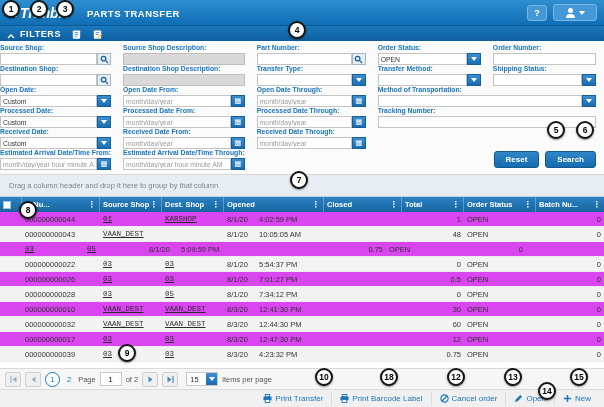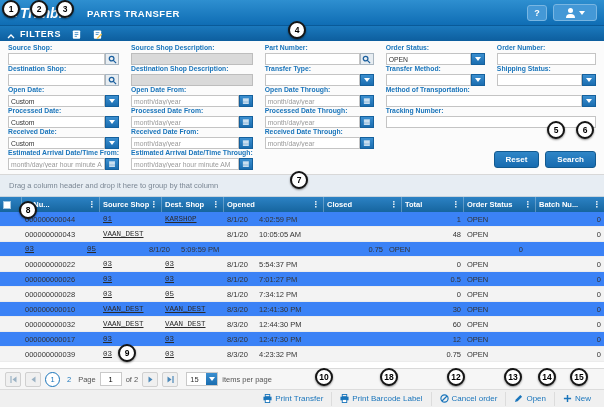--- a/index.html
+++ b/index.html
@@ -26,21 +26,21 @@
 
   
   .filters-bar { height:15px; flex:0 0 15px; background:linear-gradient(#1b79bd,#0d5e9e);
                  display:flex; align-items:center; padding:0 7px; gap:5px; }
   .filters-title { color:#fff; font-size:9px; font-weight:bold; letter-spacing:.6px; }
   .fbar-icon { background:none; border:none; padding:0; margin-left:5px; cursor:pointer; height:12px; }
 
   
   .filters-form { height:134px; flex:0 0 134px; position:relative; background:#fbfbfb; border-bottom:1px solid #d8d8d8; }
   .filter-grid { display:grid; grid-template-columns:repeat(5,1fr); column-gap:12px; grid-auto-rows:21px;
-                 padding:3px 8px 0 8px; align-content:start; }
+                 padding:3px 8px 0 0; align-content:start; }
   .field label { display:block; color:#1a75bb; font-size:6.8px; font-weight:bold; white-space:nowrap; line-height:8px; margin-bottom:1px; }
   .control { display:flex; height:12px; }
   .control input { flex:1; min-width:0; height:12px; border:1px solid #c4c4c4; font-size:6.8px; padding:0 2px; color:#333; background:#fff; font-family:inherit; }
   .control input::placeholder { color:#9a9a9a; }
   .control.disabled input { background:#d9d9d9; border-color:#bdbdbd; }
   .sel-text { flex:1; min-width:0; border:1px solid #c4c4c4; background:#fff; font-size:6.8px; padding:0 2px;
               display:flex; align-items:center; color:#333; overflow:hidden; white-space:nowrap; }
   .icon-btn { width:14px; height:12px; flex:0 0 14px; border:1px solid #15609c; background:linear-gradient(#3b8fd0,#1a6db0);
               color:#fff; display:flex; align-items:center; justify-content:center; padding:0; cursor:pointer; font-size:7.5px; line-height:1; }
   .lookup-btn { background:#e7edf2; border:1px solid #a9b6c1; }
@@ -55,21 +55,21 @@
                color:#7b8794; font-size:7.5px; display:flex; align-items:center; padding:0 9px; }
 
   
   .grid-header { height:15px; flex:0 0 15px; display:flex; background:linear-gradient(#2c82c4,#16659f);
                  color:#fff; font-size:7.5px; font-weight:bold; }
   .gh-cell { display:flex; align-items:center; padding:0 3px; border-right:1px solid rgba(255,255,255,.28); overflow:hidden; white-space:nowrap; }
   .gh-cell:last-child { border-right:none;align-items:center; }
   .gh-menu { margin-left:auto; opacity:.9; font-size:8px; cursor:pointer; }
   .gh-check { width:8px; height:8px; background:#fff; border:1px solid #9fc4e0; display:inline-block; cursor:pointer; }
   .grid-body { height:156px; flex:0 0 156px; background:#fff; overflow:hidden; }
-  .grow { display:flex; height:15px; font-size:7.5px; color:#333; border-bottom:1px solid #ececec; background:#3b82f6; cursor:pointer; }
+  .grow { display:flex; height:15px; font-size:7.5px; color:#333; border-bottom:1px solid #ececec; background:#d946ef; cursor:pointer; }
   .grow.alt { background:#f3f3f3; }
   .gcell { padding:0 3px; display:flex; align-items:center; overflow:hidden; white-space:nowrap; }
   .gcell.right { justify-content:flex-end; }
   .cell-link { color:#2b2b2b; text-decoration:underline; cursor:pointer;font-family:Liberation Mono, monospace; }
   .od { width:32px; display:inline-block; }
 
   
   .pager { height:21px; flex:0 0 21px; background:#f6f6f6; border-top:1px solid #d9d9d9;
            display:flex; align-items:center; padding:0 5px; gap:4px; font-size:7.5px; color:#555; }
   .pg-btn { width:16px; height:15px; background:#f0f0f0; border:1px solid #d0d0d0; border-radius:2px;
@@ -649,16 +649,16 @@
       <div class="callout" style="left:288px;top:21px">4</div>
       <div class="callout" style="left:547px;top:121px">5</div>
       <div class="callout" style="left:576px;top:121px">6</div>
       <div class="callout" style="left:290px;top:171px">7</div>
       <div class="callout" style="left:19px;top:201px">8</div>
       <div class="callout" style="left:118px;top:344px">9</div>
       <div class="callout" style="left:315px;top:368px">10</div>
       <div class="callout" style="left:380px;top:368px">18</div>
       <div class="callout" style="left:447px;top:368px">12</div>
       <div class="callout" style="left:504px;top:368px">13</div>
-      <div class="callout" style="left:538px;top:368px">14</div>
+      <div class="callout" style="left:538px;top:382px">14</div>
       <div class="callout" style="left:570px;top:368px">15</div>
     </div>
 </div>
 
 </body></html>

